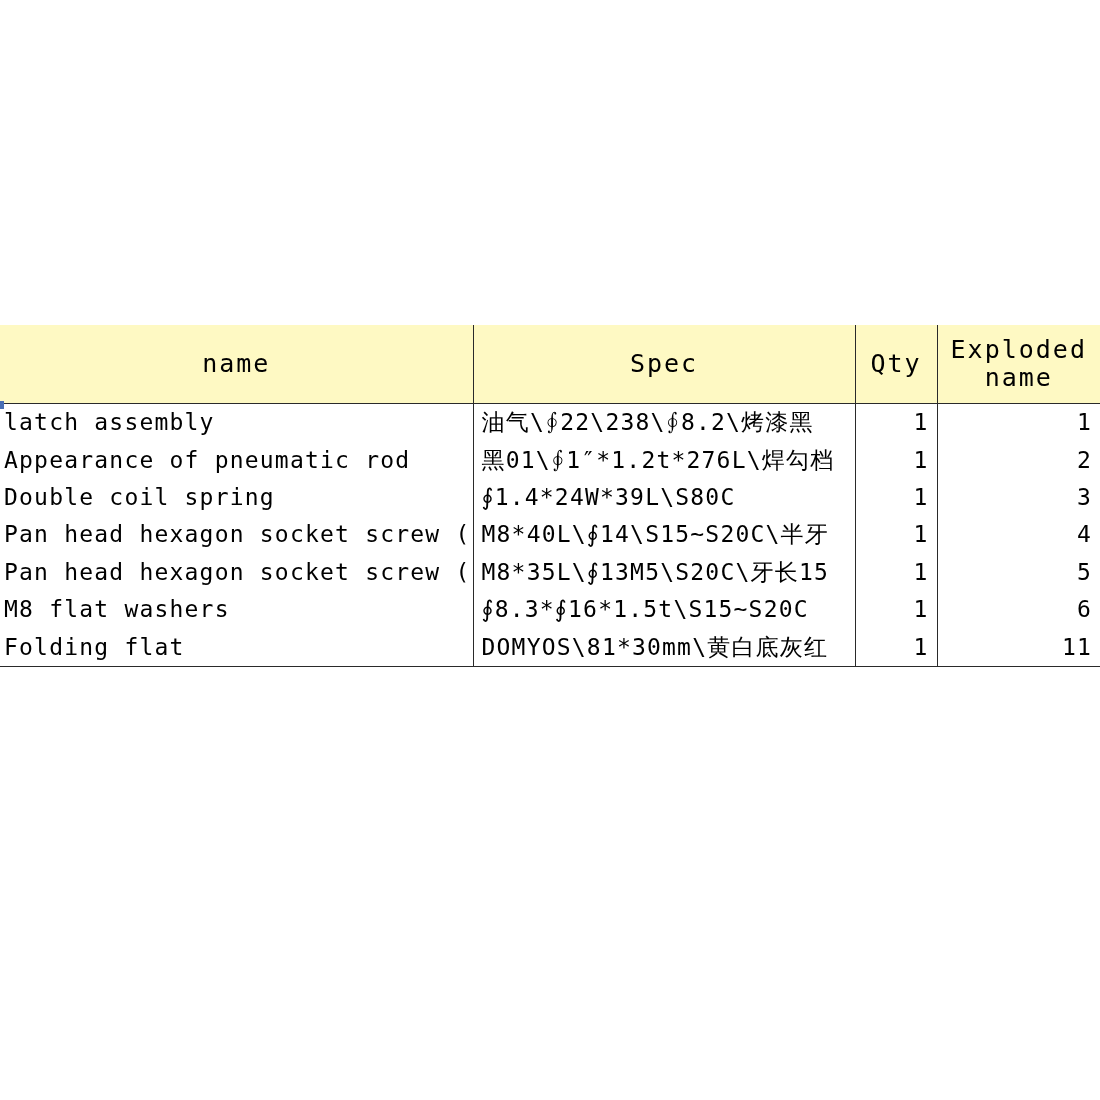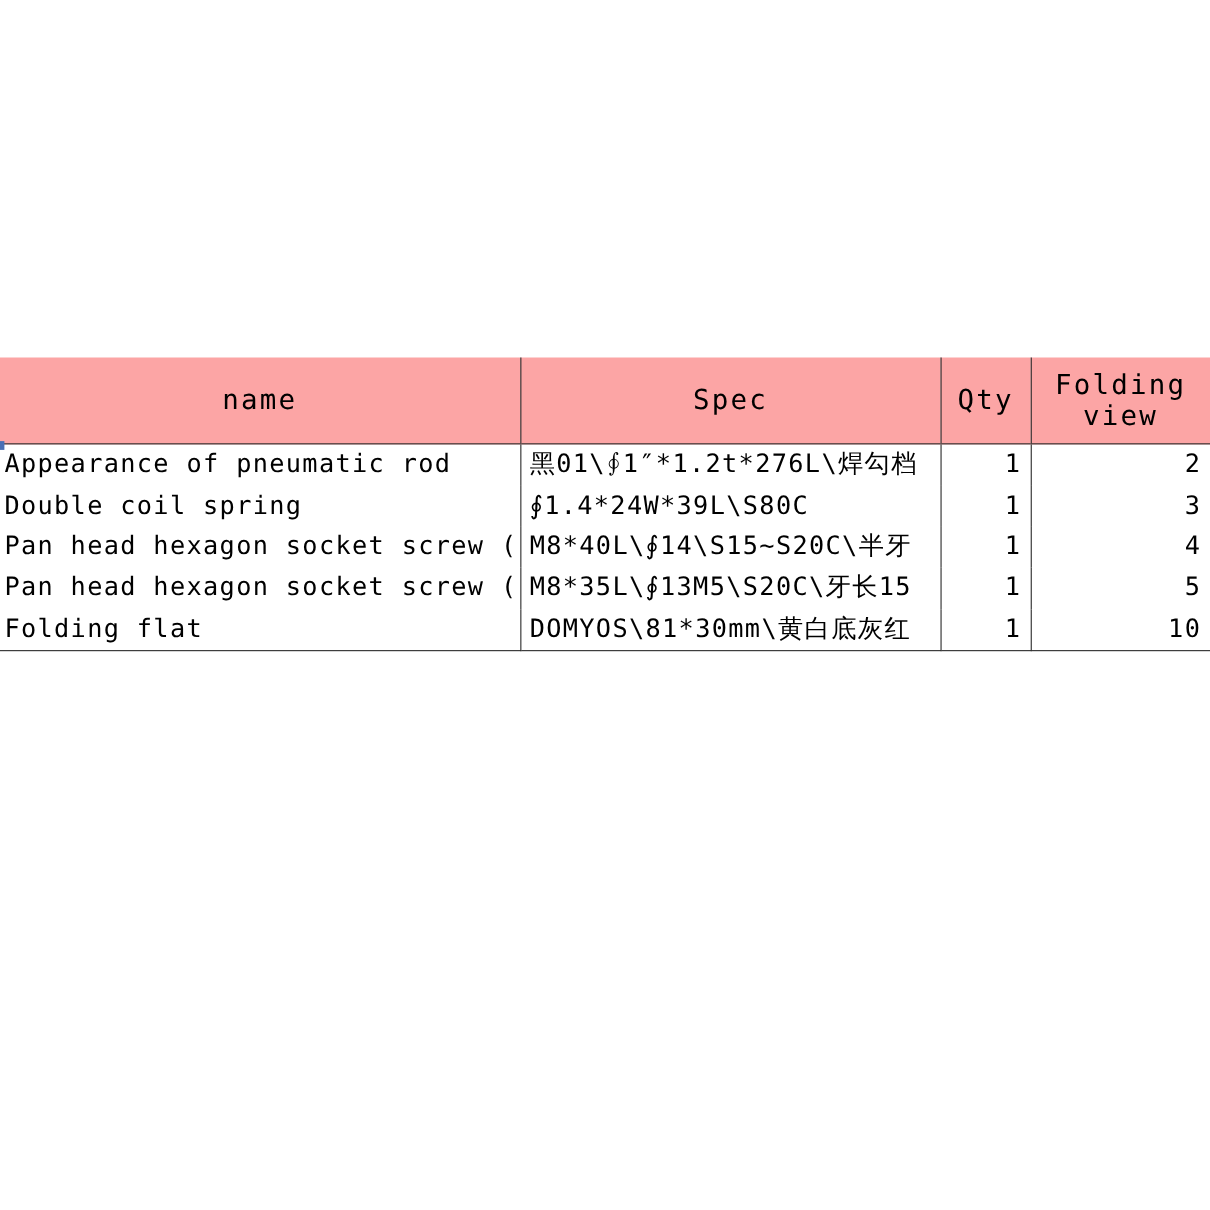--- a/index.html
+++ b/index.html
@@ -25,21 +25,21 @@
     width: 1100px;
     font-family: "DejaVu Sans Mono", monospace;
     color: #000000;
   }
   col.c-name { width: 473px; }
   col.c-spec { width: 382px; }
   col.c-qty  { width: 82px; }
   col.c-exp  { width: 163px; }
 
   thead th {
-    background: #fca5a5;
+    background: #fef9c3;
     font-weight: normal;
     font-size: 25px;
     line-height: 1.12;
     text-align: center;
     vertical-align: middle;
     height: 78px;
     padding: 0 6px;
     border-right: 1.5px solid #2a2a2a;
     letter-spacing: 2px;
   }
@@ -98,24 +98,30 @@
       <col class="c-name">
       <col class="c-spec">
       <col class="c-qty">
       <col class="c-exp">
     </colgroup>
     <thead>
       <tr>
         <th>name</th>
         <th>Spec</th>
         <th>Qty</th>
-        <th class="last">Folding view</th>
+        <th class="last">Exploded name</th>
       </tr>
     </thead>
     <tbody>
+      <tr>
+        <td class="name">latch assembly</td>
+        <td class="spec">油气\∮22\238\∮8.2\烤漆黑</td>
+        <td class="qty">1</td>
+        <td class="exp">1</td>
+      </tr>
       <tr>
         <td class="name">Appearance of pneumatic rod</td>
         <td class="spec">黑01\∮1″*1.2t*276L\焊勾档</td>
         <td class="qty">1</td>
         <td class="exp">2</td>
       </tr>
       <tr>
         <td class="name">Double coil spring</td>
         <td class="spec">∮1.4*24W*39L\S80C</td>
         <td class="qty">1</td>
@@ -127,20 +133,26 @@
         <td class="qty">1</td>
         <td class="exp">4</td>
       </tr>
       <tr>
         <td class="name">Pan head hexagon socket screw (</td>
         <td class="spec">M8*35L\∮13M5\S20C\牙长15</td>
         <td class="qty">1</td>
         <td class="exp">5</td>
       </tr>
       <tr>
+        <td class="name">M8 flat washers</td>
+        <td class="spec">∮8.3*∮16*1.5t\S15~S20C</td>
+        <td class="qty">1</td>
+        <td class="exp">6</td>
+      </tr>
+      <tr>
         <td class="name">Folding flat</td>
         <td class="spec">DOMYOS\81*30mm\黄白底灰红</td>
         <td class="qty">1</td>
-        <td class="exp">10</td>
+        <td class="exp">11</td>
       </tr>
     </tbody>
   </table>
 </div>
 
 </body></html>

